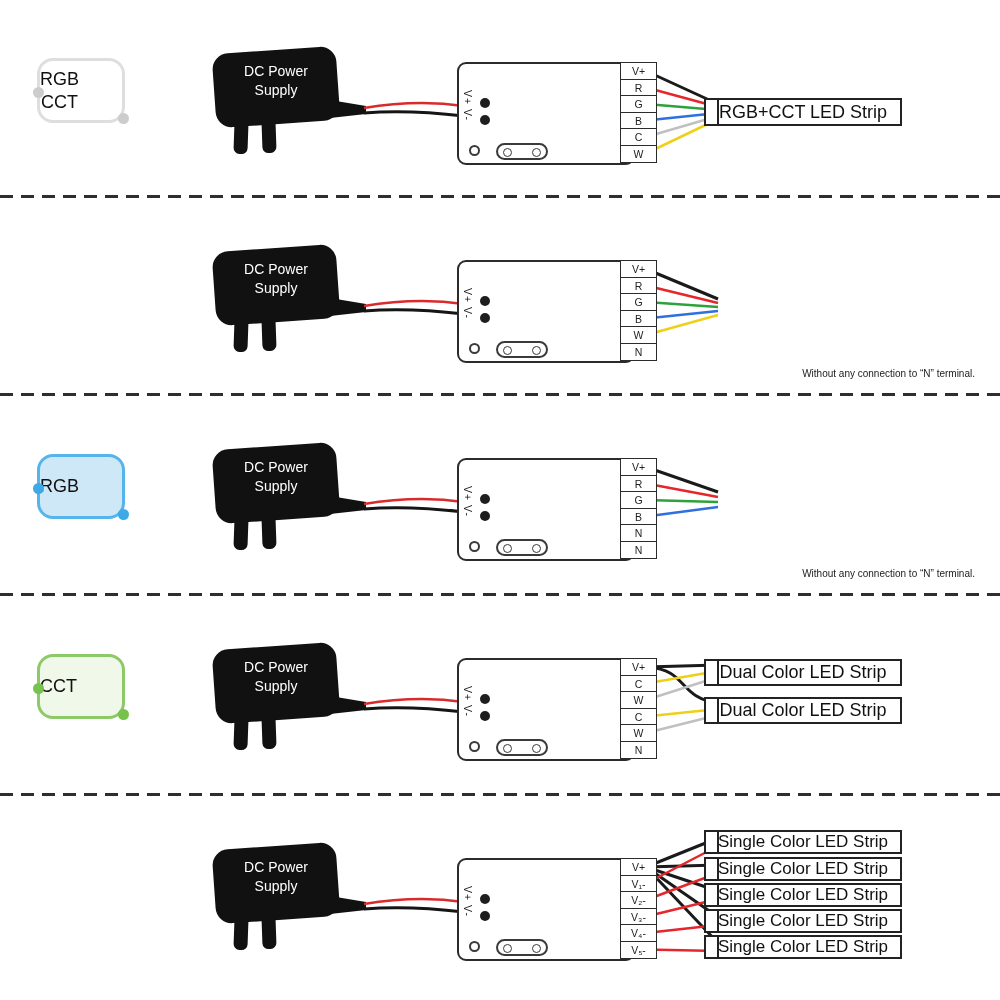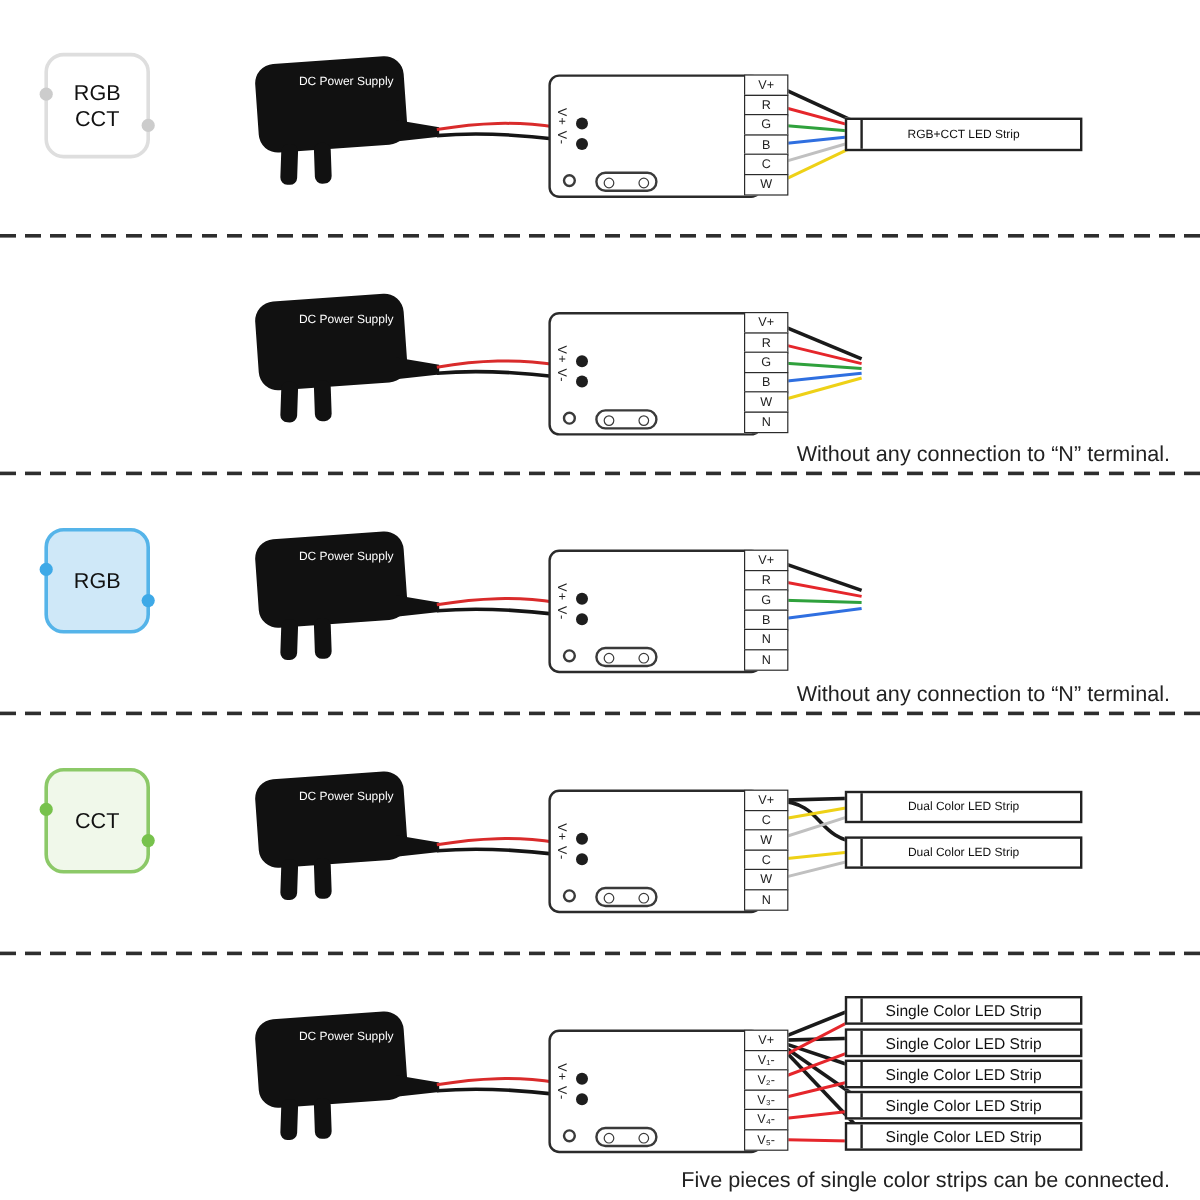--- a/index.html
+++ b/index.html
@@ -9,32 +9,32 @@
     font-family:"Liberation Sans", sans-serif; color:#111;
     overflow:hidden;
   }
   .row { position:relative; width:1000px; }
   .wiring { position:absolute; left:0; top:0; z-index:0; }
   .separator {
     position:absolute; left:0; right:0; bottom:0; height:3px;
     background:repeating-linear-gradient(90deg,#2e2e2e 0 13px,transparent 13px 21px);
   }
   .mode-icon {
-    position:absolute; left:37px; top:44px; width:88px; height:88px;
+    position:absolute; left:37px; top:58px; width:88px; height:65px;
     border:3px solid var(--border,#ccc); background:var(--fill,#fff);
-    border-radius:16px; display:flex; align-items:center; justify-content:center;
+    border-radius:16px; display:flex; align-items:center; justify-content:flex-start;
     z-index:1;
   }
   .mode-label { font-size:18px; line-height:1.25; text-align:center; white-space:pre-line; color:#111; }
   .cdot { position:absolute; width:11px; height:11px; border-radius:50%; background:var(--dot,#bbb); }
   .cdot-l { left:-7px; top:26px; }
   .cdot-r { right:-7px; top:52px; }
   .psu-label {
-    position:absolute; left:224px; top:62px; width:104px; text-align:right;
-    color:#fff; font-size:10px; line-height:1.35; z-index:2;
+    position:absolute; left:224px; top:62px; width:104px; text-align:center;
+    color:#fff; font-size:14px; line-height:1.35; z-index:2;
   }
   .controller {
     position:absolute; left:457px; top:62px; width:178px; height:103px;
     background:#fff; border:2.5px solid #2b2b2b; border-radius:9px; z-index:1;
   }
   .ctrl-vlabel {
     position:absolute; left:3px; top:26px; writing-mode:vertical-rl;
     font-size:10.5px; letter-spacing:1px; color:#222;
   }
   .in-dot { position:absolute; left:21px; width:10px; height:10px; border-radius:50%; background:#1e1e1e; }
@@ -51,24 +51,24 @@
     height:18px; border:1.5px solid #2b2b2b; background:#fff; margin-top:-1.5px;
     font-size:10.5px; display:flex; align-items:center; justify-content:center; color:#222;
   }
   .tcell:first-child { margin-top:0; }
   .strip {
     position:absolute; left:704px; width:198px; height:28px;
     border:2px solid #222; background:#fff; z-index:1;
     display:flex; align-items:center; justify-content:center;
   }
   .strip::before { content:""; position:absolute; left:11px; top:0; bottom:0; border-left:2px solid #222; }
-  .strip-label { font-size:10px; color:#111; }
+  .strip-label { font-size:18px; color:#111; }
   .strip.small { height:24px; }
-  .strip.small .strip-label { font-size:13px; }
-  .note { position:absolute; right:25px; font-size:18px; color:#222; z-index:1; }
+  .strip.small .strip-label { font-size:17px; }
+  .note { position:absolute; right:25px; font-size:10px; color:#222; z-index:1; }
 </style>
 </head>
 <body>
 
 <section class="row" style="height:198px">
   <svg class="wiring" width="1000" height="198" viewBox="0 0 1000 198">
     <g>
       <rect x="214" y="50" width="124" height="74" rx="16" fill="#111" transform="rotate(-4 276 87)"></rect>
       <path d="M330 100 L366 106 L366 114 L330 118 Z" fill="#111"></path>
       <rect x="234" y="120" width="14" height="34" rx="6" fill="#111" transform="rotate(2 241 137)"></rect>
@@ -279,14 +279,13 @@
   </div>
   <div class="strip small" style="top:87px">
     <span class="strip-label">Single Color LED Strip</span>
   </div>
   <div class="strip small" style="top:113px">
     <span class="strip-label">Single Color LED Strip</span>
   </div>
   <div class="strip small" style="top:139px">
     <span class="strip-label">Single Color LED Strip</span>
   </div>
-  <div class="note" style="top:177px">Five pieces of single color strips can be connected.</div>
 </section>
 
 </body></html>

